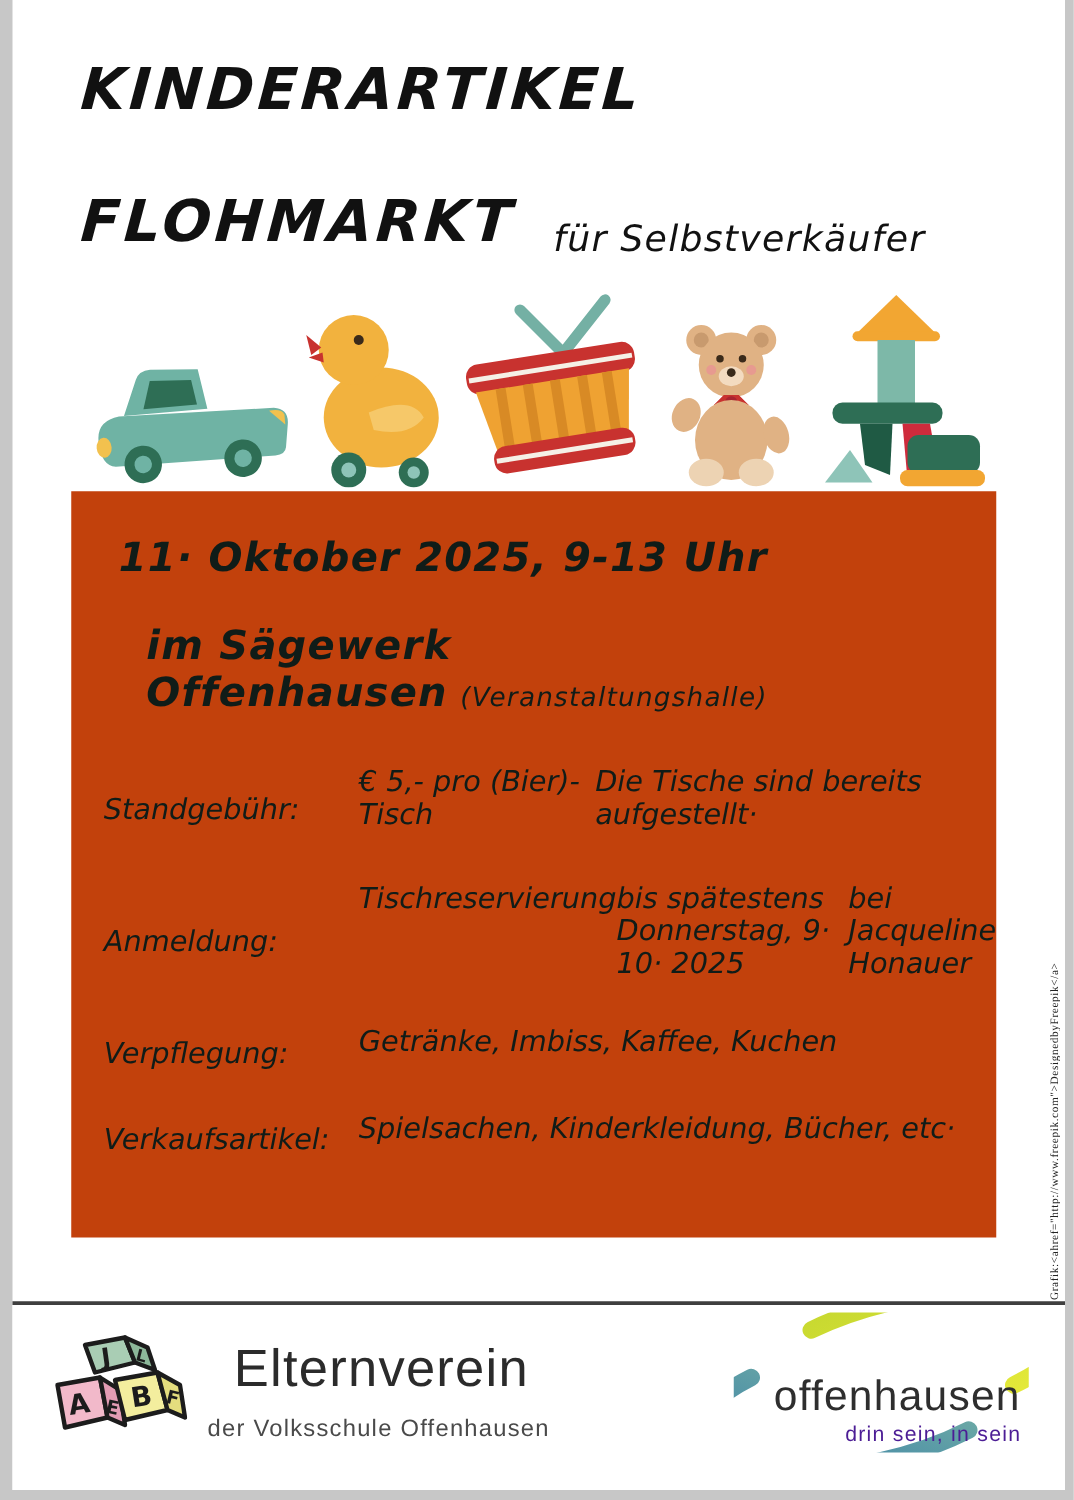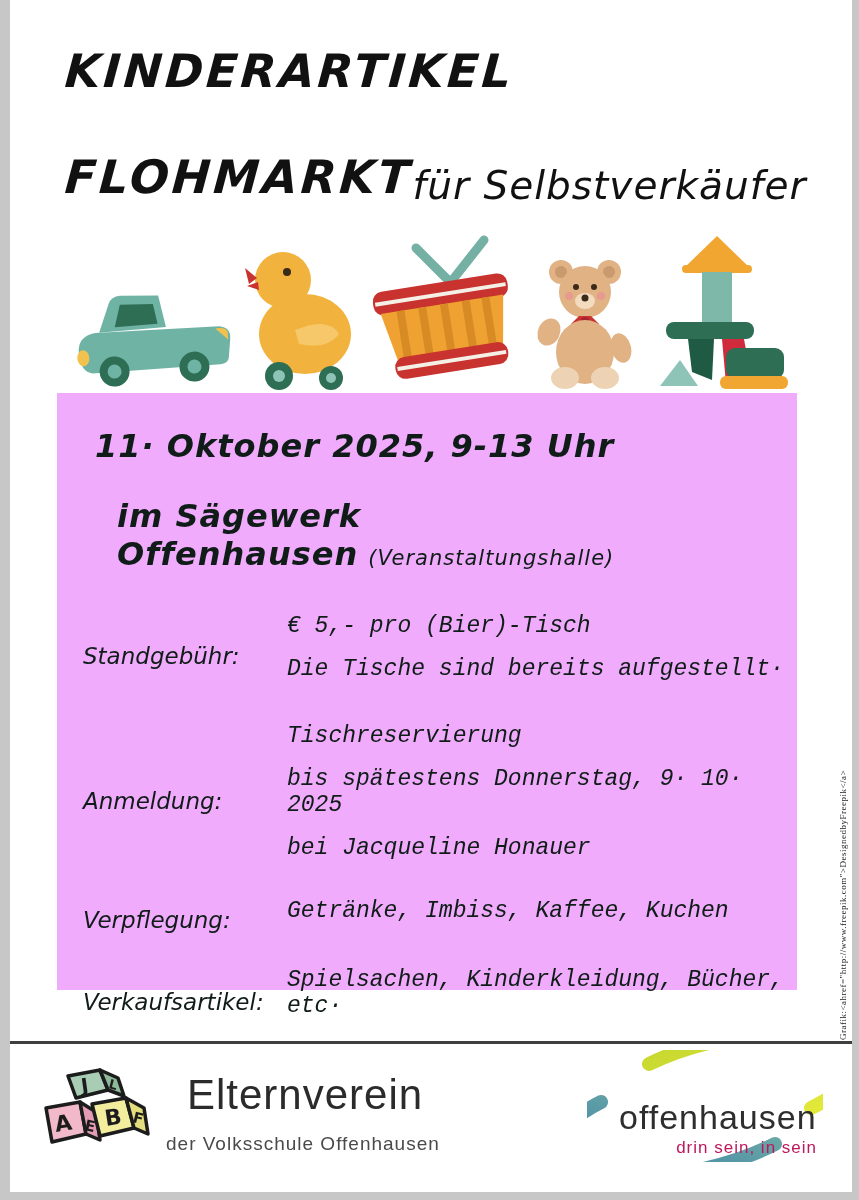--- a/index.html
+++ b/index.html
@@ -18,41 +18,41 @@
   .title-line1{
     font-size:46px;font-style:italic;font-weight:600;letter-spacing:3px;
     transform:skewX(-4deg);
   }
   .title-row2{display:flex;align-items:flex-end;margin-top:52px;}
   .title-line2{
     font-size:46px;font-style:italic;font-weight:600;letter-spacing:3px;
     transform:skewX(-4deg);
   }
   .title-suffix{
-    font-size:39px;font-style:italic;font-weight:500;
+    font-size:29px;font-style:italic;font-weight:500;margin-left:30px;
     margin-bottom:-4px;letter-spacing:1px;
   }
   
   .toys-row{
     position:absolute;left:60px;top:232px;width:722px;height:158px;
     display:flex;justify-content:space-between;align-items:flex-end;
   }
   .toy{display:block;}
   
   .info-box{
     position:absolute;left:47px;top:393px;width:740px;height:597px;
     color:#101c18;font-style:italic;
   }
   .date-line{margin:34px 0 0 38px;font-size:32px;font-weight:600;letter-spacing:1px;}
   .location-line{margin:32px 0 0 60px;font-size:32px;font-weight:600;letter-spacing:1px;}
   .location-note{font-size:21px;font-weight:400;margin-left:10px;}
   .info-rows{margin-top:40px;}
   .info-row{display:flex;padding-left:26px;align-items:center;}
   .info-row .label{width:204px;flex:none;font-size:23px;}
-  .info-row .lines{display:flex;flex-direction:column;font-family:Liberation Mono, monospace;}
+  .info-row .lines{display:flex;}
   .info-row .lines div{font-size:23px;margin-bottom:17px;}
   .row-standgebuehr{margin-top:0;}
   .row-anmeldung{margin-top:24px;}
   .row-verkaufsartikel{margin-top:26px;}
   .row-verpflegung{margin-top:20px;}
   
   .attribution{
     position:absolute;right:4px;top:778px;height:262px;
     writing-mode:vertical-rl;transform:rotate(180deg);
     font-family:"Liberation Serif",serif;font-style:normal;
@@ -72,21 +72,21 @@
   }
   .oh-logo{position:absolute;left:577px;top:6px;width:236px;height:112px;}
   .oh-swoosh{position:absolute;left:0;top:0;}
   .oh-name{
     position:absolute;left:32px;top:48px;
     font-family:"Liberation Sans",sans-serif;font-size:34px;color:#2e2e2e;
     letter-spacing:1px;
   }
   .oh-tagline{
     position:absolute;right:6px;top:88px;
-    font-family:"Liberation Sans",sans-serif;font-size:17px;color:#be185d;
+    font-family:"Liberation Sans",sans-serif;font-size:17px;color:#4c1d95;
     letter-spacing:1px;
   }
 </style>
 </head>
 <body>
 
 <div class="page">
 
   <div class="title-block">
     <div class="title-line1">KINDERARTIKEL</div>
@@ -175,21 +175,21 @@
       <rect x="60" y="40" width="30" height="52" fill="#7db8a8"></rect>
       <rect x="24" y="90" width="88" height="17" rx="8" fill="#2e6e55"></rect>
       <polygon points="46,107 72,107 70,148 50,140" fill="#1f5a44"></polygon>
       <polygon points="80,107 102,107 110,152 84,152" fill="#cf2b3c"></polygon>
       <rect x="84" y="116" width="58" height="31" rx="9" fill="#2e6e55"></rect>
       <rect x="78" y="144" width="68" height="13" rx="6" fill="#f2a632"></rect>
       <polygon points="18,154 56,154 38,128" fill="#8ec4b8"></polygon>
     </svg>
   </div>
 
-  <div class="info-box" style="background:#f0abfc;">
+  <div class="info-box" style="background:#c2410c;">
     <div class="date-line">11· Oktober 2025, 9-13 Uhr</div>
     <div class="location-line">
       <span>im Sägewerk Offenhausen</span><span class="location-note">(Veranstaltungshalle)</span>
     </div>
 
     <div class="info-rows">
       <div class="info-row row-standgebuehr">
         <div class="label">Standgebühr:</div>
         <div class="lines">
           <div>€ 5,- pro (Bier)-Tisch</div>

